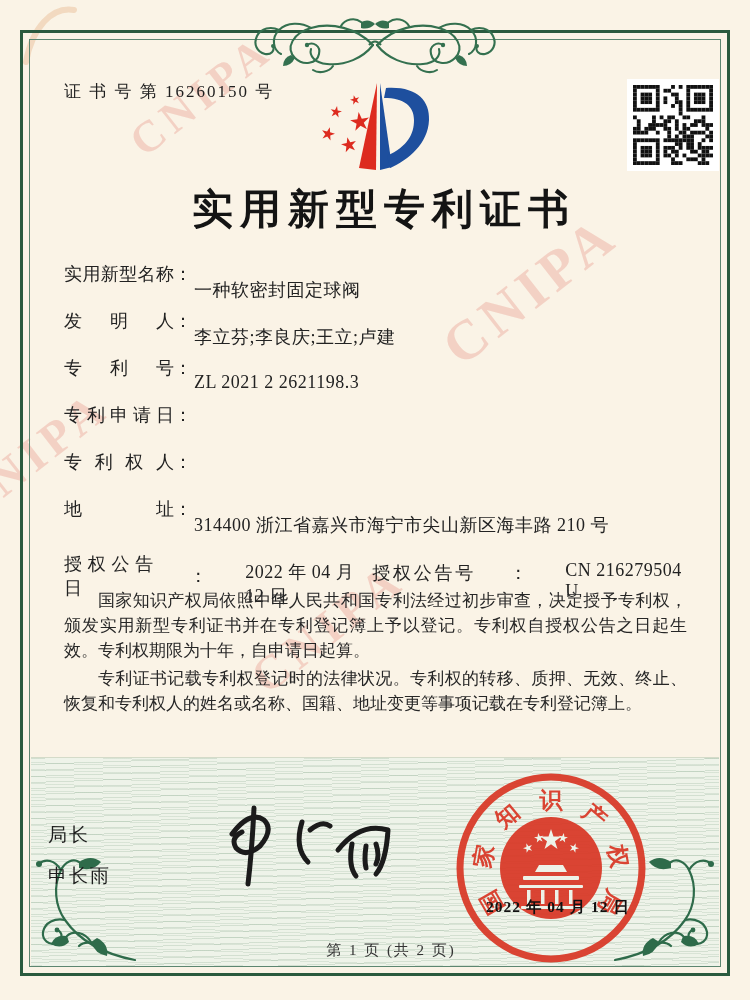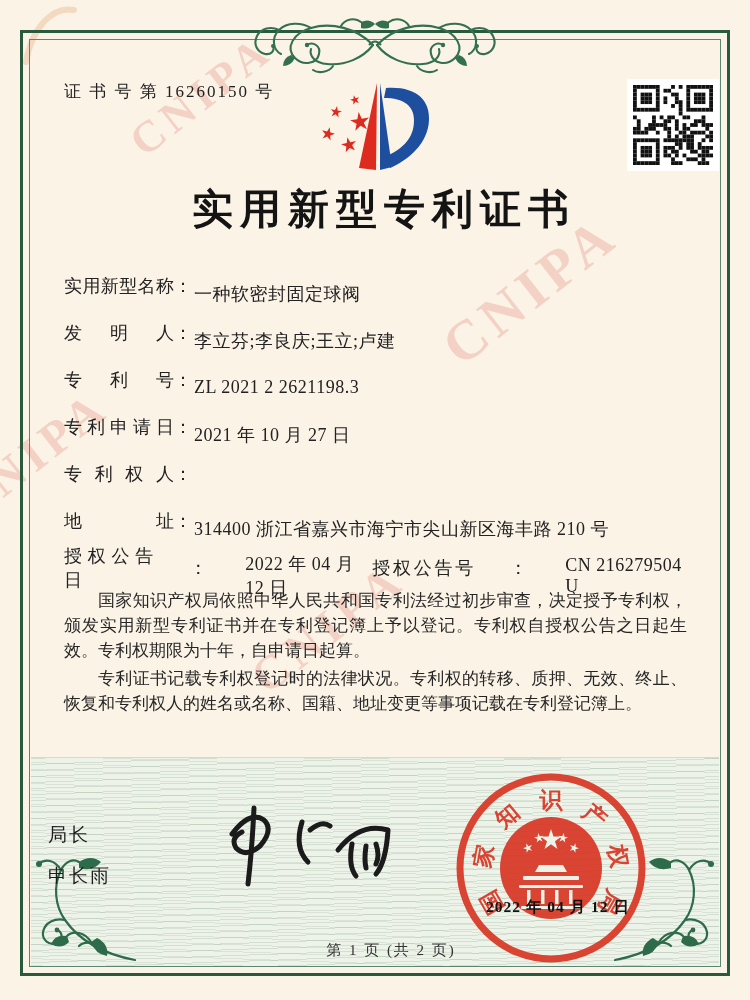--- a/index.html
+++ b/index.html
@@ -30,21 +30,21 @@
       border-top:1px solid #d4dbc9;}
 
   .ornament{z-index:4;}
 
   .cert-no{left:64px;top:80px;font-size:17px;letter-spacing:2px;color:#1f1f1f;z-index:5;}
 
   .title{left:9px;top:182px;width:750px;text-align:center;font-size:41px;font-weight:bold;
       letter-spacing:7px;color:#141414;z-index:5;}
 
   .fields{left:64px;top:262px;width:625px;z-index:5;}
-  .frow{height:47px;display:flex;align-items:center;font-size:18px;color:#222;}
+  .frow{height:47px;display:flex;align-items:flex-start;font-size:18px;color:#222;}
   .flabel{display:inline-block;width:110px;text-align:justify;text-align-last:justify;
       -moz-text-align-last:justify;}
   .fcolon{margin:0 2px 0 0;}
   .fvalue{letter-spacing:0.5px;margin-top:16px;}
   .grant-pair{display:flex;align-items:center;gap:36px;}
   .grant-pair.first{width:328px;}
 
   .paras{left:64px;top:588px;width:623px;z-index:5;color:#262626;}
   .paras p{margin:0;font-size:17px;line-height:25px;text-indent:2em;text-align:justify;}
   .paras p + p{margin-top:3px;}
@@ -398,21 +398,20 @@
     <span class="fvalue">李立芬;李良庆;王立;卢建</span>
   </div>
   <div class="frow">
     <span class="flabel">专利号</span>
       <span class="fcolon">：</span>
     <span class="fvalue">ZL 2021 2 2621198.3</span>
   </div>
   <div class="frow">
     <span class="flabel">专利申请日</span>
       <span class="fcolon">：</span>
-    <span class="fvalue">2021 年 10 月 27 日</span>
   </div>
   <div class="frow">
     <span class="flabel">专利权人</span>
       <span class="fcolon">：</span>
   </div>
   <div class="frow">
     <span class="flabel">地址</span>
       <span class="fcolon">：</span>
     <span class="fvalue">314400 浙江省嘉兴市海宁市尖山新区海丰路 210 号</span>
   </div>

